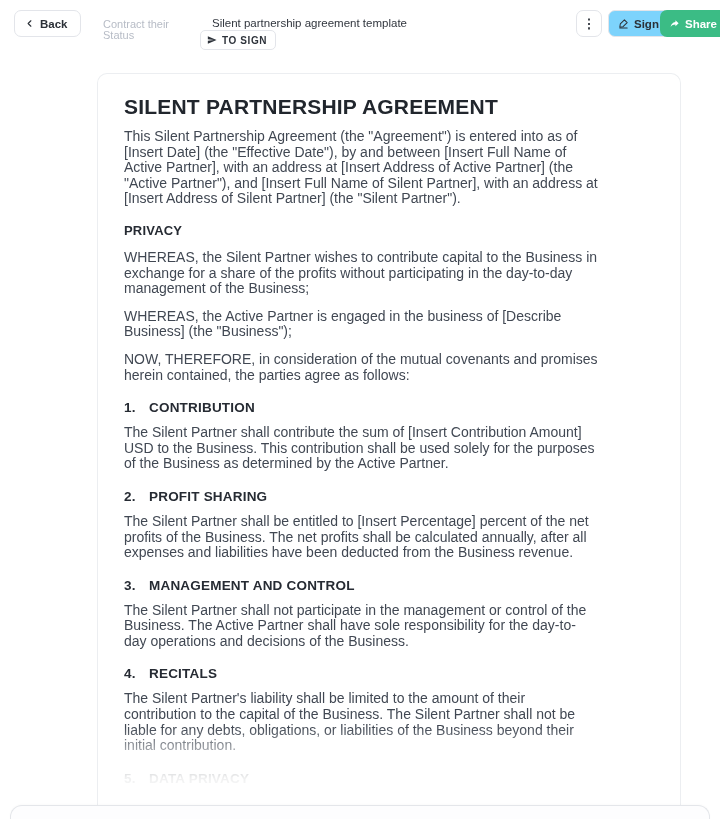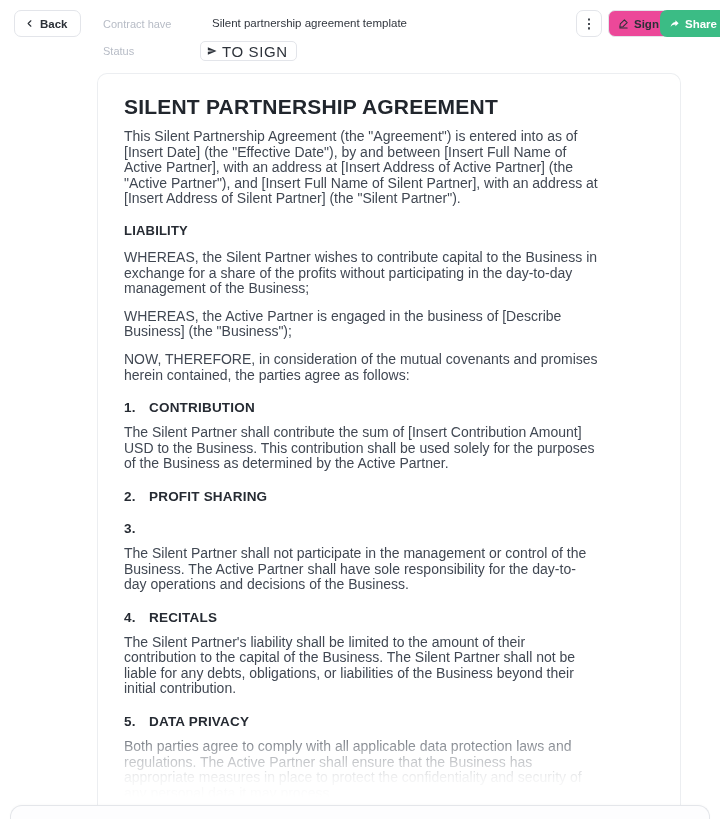--- a/index.html
+++ b/index.html
@@ -9,37 +9,37 @@
 
   
   .hdr { position: absolute; left: 0; top: 0; width: 720px; height: 73px; background: #fff; }
   .back-btn { position: absolute; left: 14px; top: 10px; height: 27px; padding: 0 12px 0 9px;
     display: inline-flex; align-items: center; gap: 5px; border: 1px solid #e3e5ea; border-radius: 7px;
     background: #fff; font-size: 11.5px; font-weight: 700; color: #2b3037; cursor: pointer; }
   .back-btn svg { width: 11px; height: 11px; stroke: #2b3037; stroke-width: 2.4; fill: none;
     stroke-linecap: round; stroke-linejoin: round; }
   .fld-label { position: absolute; left: 103px; font-size: 11px; color: #b7bcc6; }
   .fld-label.row1 { top: 18px; }
-  .fld-label.row2 { top: 45px; }
+  .fld-label.row2 { top: 29px; }
   .doc-name { position: absolute; left: 212px; top: 17px; font-size: 11.5px; font-weight: 500; color: #31363e; }
   .icon-btn { position: absolute; top: 10px; width: 26px; height: 27px; border: 1px solid #e3e5ea;
     border-radius: 7px; background: #fff; display: flex; align-items: center; justify-content: center;
     cursor: pointer; }
   .kebab { left: 576px; font-size: 13px; color: #363b43; font-weight: 700; letter-spacing: 0; }
   .sign-btn { position: absolute; left: 608px; top: 10px; height: 27px; padding: 0 11px 0 9px;
     display: inline-flex; align-items: center; gap: 5px; border: 1px solid #e3e5ea; border-radius: 7px;
-    background: #ec4899; font-size: 11.5px; font-weight: 700; color: #2b3037; cursor: pointer; }
+    background: #7dd3fc; font-size: 11.5px; font-weight: 700; color: #2b3037; cursor: pointer; }
   .sign-btn svg { width: 11px; height: 11px; }
   .share-btn { position: absolute; left: 660px; top: 10px; height: 27px; padding: 0 11px 0 9px;
     display: inline-flex; align-items: center; gap: 5px; border: none; border-radius: 7px;
     font-size: 11.5px; font-weight: 700; color: #ffffff; cursor: pointer; }
   .share-btn svg { width: 11px; height: 11px; fill: #fff; }
-  .status-badge { position: absolute; left: 200px; top: 41px; height: 20px; padding: 0 8px 0 6px;
+  .status-badge { position: absolute; left: 200px; top: 30px; height: 20px; padding: 0 8px 0 6px;
     display: inline-flex; align-items: center; gap: 5px; border: 1px solid #e3e5ea; border-radius: 5px;
-    background: #fff; font-size: 15px; font-weight: 400; letter-spacing: 0.6px; color: #2e333b; }
+    background: #fff; font-size: 10px; font-weight: 700; letter-spacing: 0.6px; color: #2e333b; }
   .status-badge svg { width: 10px; height: 10px; fill: #2e333b; }
 
   
   .panel { position: absolute; left: 97px; top: 73px; width: 584px; height: 746px;
     background: #fff; border: 1px solid #eceef1; border-bottom: none; border-radius: 10px 10px 0 0; }
   .doc { padding: 21px 26px 0 26px; width: 528px; }
   .doc-title { font-size: 21px; font-weight: 700; letter-spacing: 0.2px; color: #21262d; margin-bottom: 10px; }
   .para { width: 474px; font-size: 14px; line-height: 15.6px; color: #414853; margin-bottom: 12px; }
   .h-recitals { font-size: 13px; font-weight: 800; color: #262b33; letter-spacing: 0.2px; margin: 16px 0 12px; }
   .h-sec { display: flex; font-size: 13.5px; font-weight: 800; color: #262b33; letter-spacing: 0.2px;
@@ -60,21 +60,21 @@
 <div class="stage">
 
   <div class="hdr">
     <button class="back-btn">
       <svg viewBox="0 0 24 24">
           <path d="M15 18l-6-6 6-6"></path>
         </svg>
       <span>Back</span>
     </button>
 
-    <span class="fld-label row1">Contract have</span>
+    <span class="fld-label row1">Contract their</span>
     <span class="doc-name">Silent partnership agreement template</span>
 
     <button class="icon-btn kebab">
       <span>⋮</span>
     </button>
 
     <button class="sign-btn">
       <svg viewBox="0 0 24 24">
         <path d="M14 4l6 6-9 9-7 1 1-7z" fill="none" stroke="#2b3037" stroke-width="2.2" stroke-linejoin="round"></path>
         <path d="M4 22h16" stroke="#2b3037" stroke-width="2.2" stroke-linecap="round"></path>
@@ -96,38 +96,40 @@
       </svg>
       <span>TO SIGN</span>
     </span>
   </div>
 
   <div class="panel">
     <div class="doc">
       <div class="doc-title">SILENT PARTNERSHIP AGREEMENT</div>
       <p class="para">This Silent Partnership Agreement (the "Agreement") is entered into as of [Insert Date] (the "Effective Date"), by and between [Insert Full Name of Active Partner], with an address at [Insert Address of Active Partner] (the "Active Partner"), and [Insert Full Name of Silent Partner], with an address at [Insert Address of Silent Partner] (the "Silent Partner").</p>
 
-      <div class="h-recitals">LIABILITY</div>
+      <div class="h-recitals">PRIVACY</div>
       <p class="para">WHEREAS, the Silent Partner wishes to contribute capital to the Business in exchange for a share of the profits without participating in the day-to-day management of the Business;</p>
       <p class="para">WHEREAS, the Active Partner is engaged in the business of [Describe Business] (the "Business");</p>
       <p class="para">NOW, THEREFORE, in consideration of the mutual covenants and promises herein contained, the parties agree as follows:</p>
 
       <div class="h-sec">
         <span class="num">1.</span>
         <span>CONTRIBUTION</span>
       </div>
       <p class="para">The Silent Partner shall contribute the sum of [Insert Contribution Amount] USD to the Business. This contribution shall be used solely for the purposes of the Business as determined by the Active Partner.</p>
 
       <div class="h-sec">
         <span class="num">2.</span>
         <span>PROFIT SHARING</span>
       </div>
+      <p class="para">The Silent Partner shall be entitled to [Insert Percentage] percent of the net profits of the Business. The net profits shall be calculated annually, after all expenses and liabilities have been deducted from the Business revenue.</p>
 
       <div class="h-sec">
         <span class="num">3.</span>
+        <span>MANAGEMENT AND CONTROL</span>
       </div>
       <p class="para">The Silent Partner shall not participate in the management or control of the Business. The Active Partner shall have sole responsibility for the day-to-day operations and decisions of the Business.</p>
 
       <div class="h-sec">
         <span class="num">4.</span>
         <span>RECITALS</span>
       </div>
       <p class="para">The Silent Partner's liability shall be limited to the amount of their contribution to the capital of the Business. The Silent Partner shall not be liable for any debts, obligations, or liabilities of the Business beyond their initial contribution.</p>
 
       <div class="h-sec">

